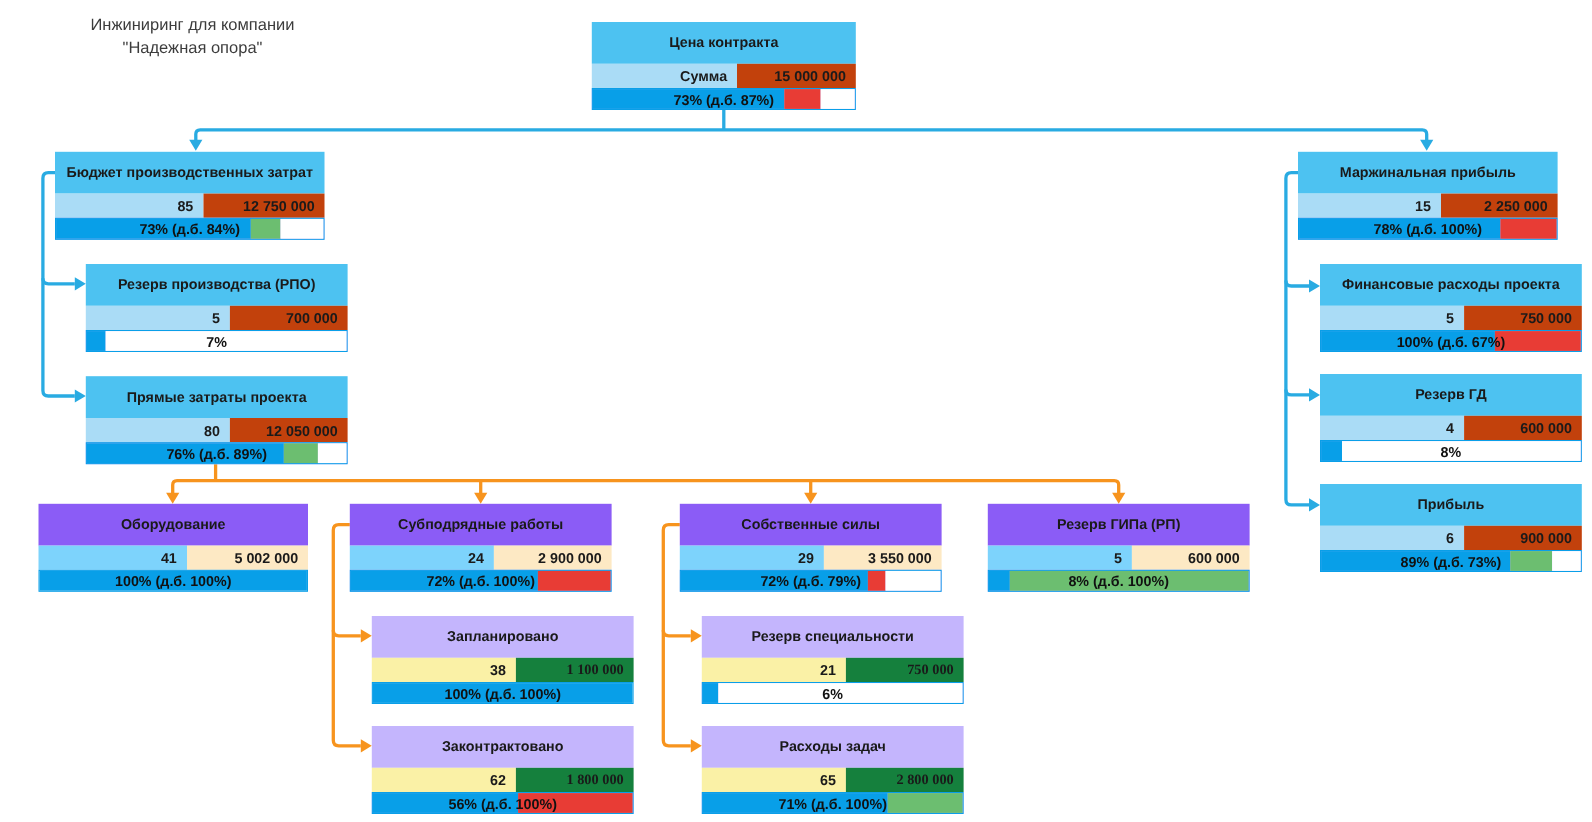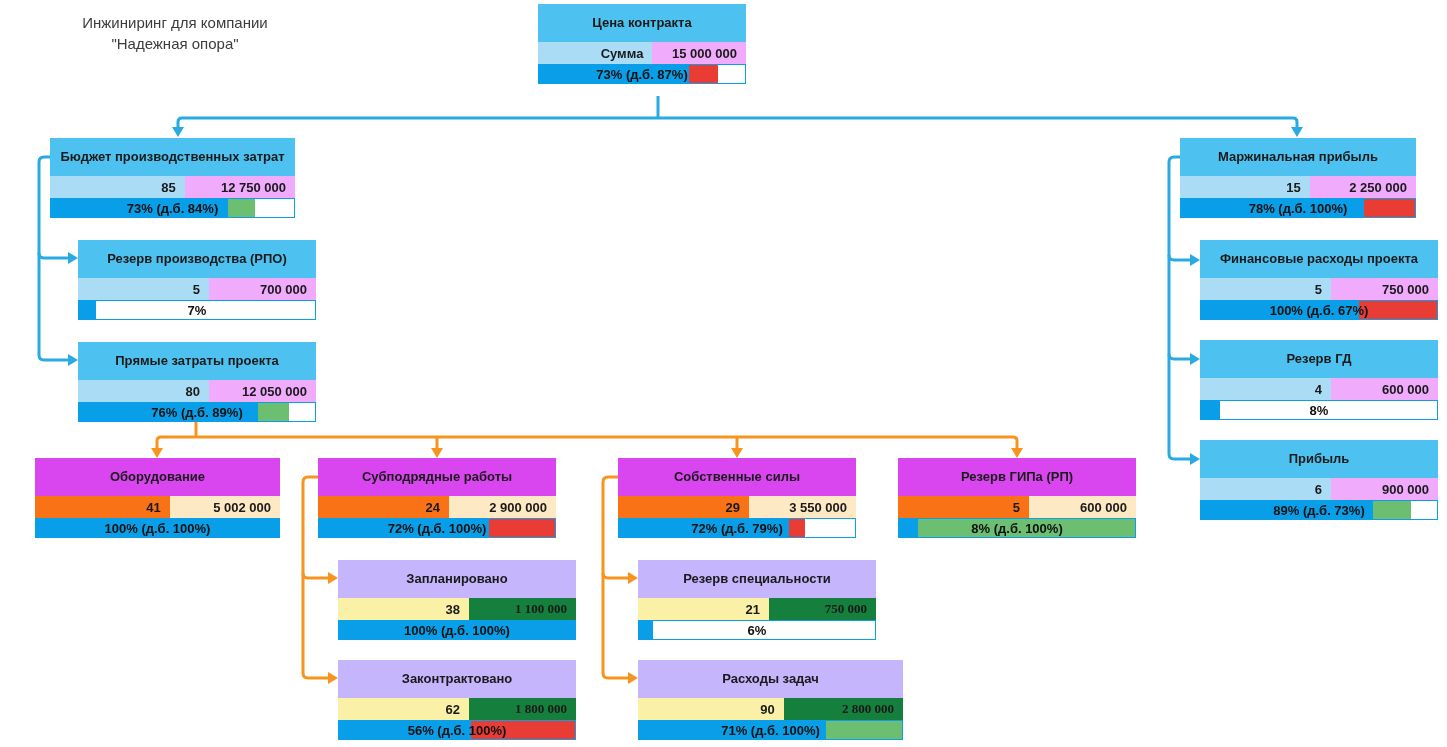--- a/index.html
+++ b/index.html
@@ -29,23 +29,23 @@
   }
   .seg{height:100%;}
   .bar-label{
     position:absolute;left:0;top:0;right:0;bottom:0;display:flex;
     align-items:center;justify-content:center;font-weight:bold;font-size:13px;
     color:#111;white-space:nowrap;
   }
   
   .pal-blue .hd{background:#4dc2f1;}
   .pal-blue .v.l{background:#aadcf6;}
-  .pal-blue .v.r{background:#f0abfc;}
-  .pal-orange .hd{background:#d946ef;}
-  .pal-orange .v.l{background:#f97316;}
+  .pal-blue .v.r{background:#c2410c;}
+  .pal-orange .hd{background:#8b5cf6;}
+  .pal-orange .v.l{background:#7dd3fc;}
   .pal-orange .v.r{background:#fde9c4;}
   .pal-yellow .hd{background:#c4b5fd;}
   .pal-yellow .v.l{background:#faf1a6;}
   .pal-yellow .v.r{background:#15803d;font-family:Liberation Serif, serif;}
 </style>
 </head>
 <body>
 
 <div id="canvas">
 
@@ -110,21 +110,21 @@
       <polygon points="628,572 628,584 638,578"></polygon>
       <polygon points="628,672 628,684 638,678"></polygon>
     </g>
   </svg>
 
   <div class="page-title">
     <div>Инжиниринг для компании</div>
     <div>"Надежная опора"</div>
   </div>
 
-  <div class="box pal-blue" style="left:538px;top:4px;width:208px">
+  <div class="box pal-blue" style="left:538px;top:20px;width:240px">
     <div class="hd">Цена контракта</div>
     <div class="vals">
       <div class="v l">Сумма</div>
       <div class="v r">15 000 000</div>
     </div>
     <div class="bar">
       <div class="bar-label">73% (д.б. 87%)</div>
     <div class="seg" style="width: 73%; background: rgb(8, 159, 232);"></div>
         <div class="seg" style="width: 14%; background: rgb(232, 60, 53);"></div>
         <div class="seg" style="width: 13%; background: rgb(255, 255, 255);"></div>
@@ -255,24 +255,24 @@
       <div class="v l">21</div>
       <div class="v r">750 000</div>
     </div>
     <div class="bar">
       <div class="bar-label">6%</div>
     <div class="seg" style="width: 6%; background: rgb(8, 159, 232);"></div>
         <div class="seg" style="width: 94%; background: rgb(255, 255, 255);"></div>
       </div>
   </div>
 
-  <div class="box pal-yellow" style="left:638px;top:660px;width:265px">
+  <div class="box pal-yellow" style="left:638px;top:660px;width:238px">
     <div class="hd">Расходы задач</div>
     <div class="vals">
-      <div class="v l">90</div>
+      <div class="v l">65</div>
       <div class="v r">2 800 000</div>
     </div>
     <div class="bar">
       <div class="bar-label">71% (д.б. 100%)</div>
     <div class="seg" style="width: 71%; background: rgb(8, 159, 232);"></div>
         <div class="seg" style="width: 29%; background: rgb(108, 190, 112);"></div>
       </div>
   </div>
 
   <div class="box pal-blue" style="left:1180px;top:138px;width:236px">

